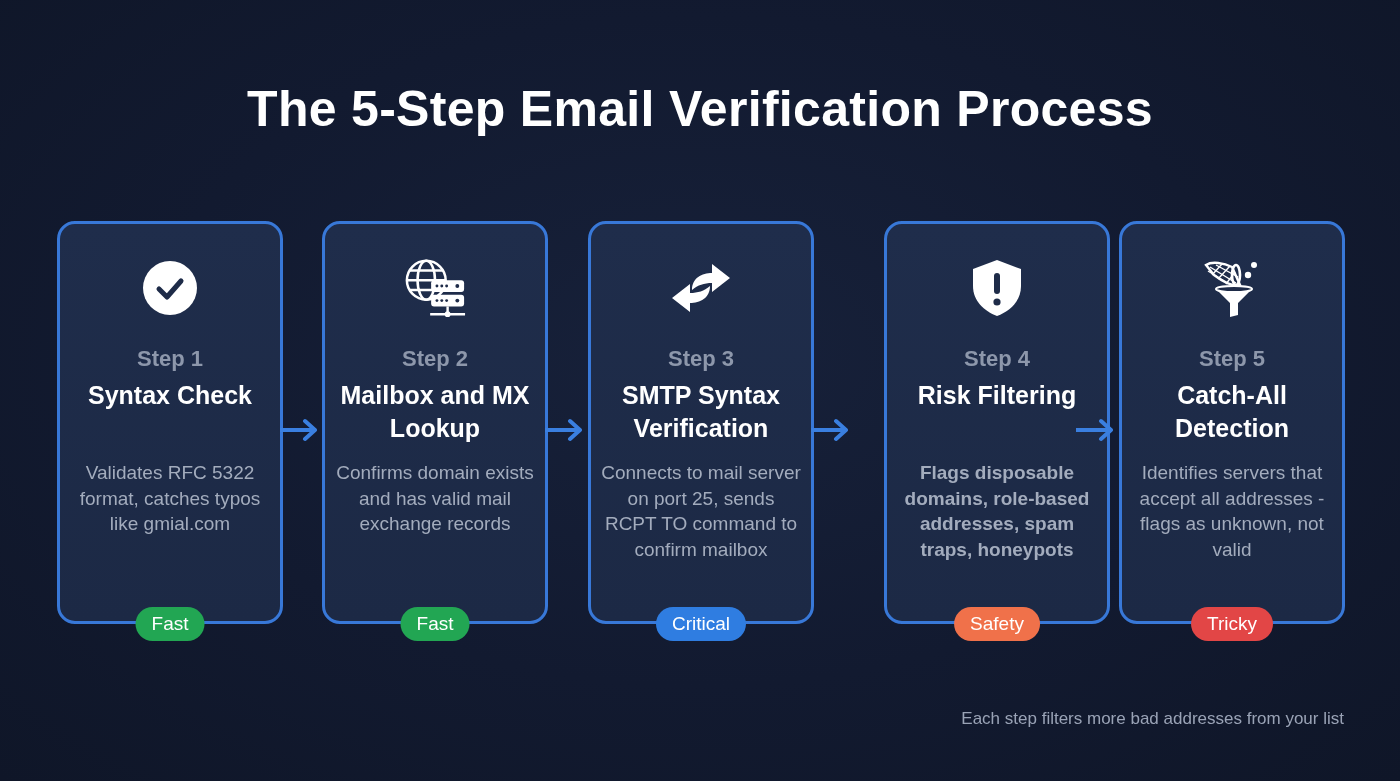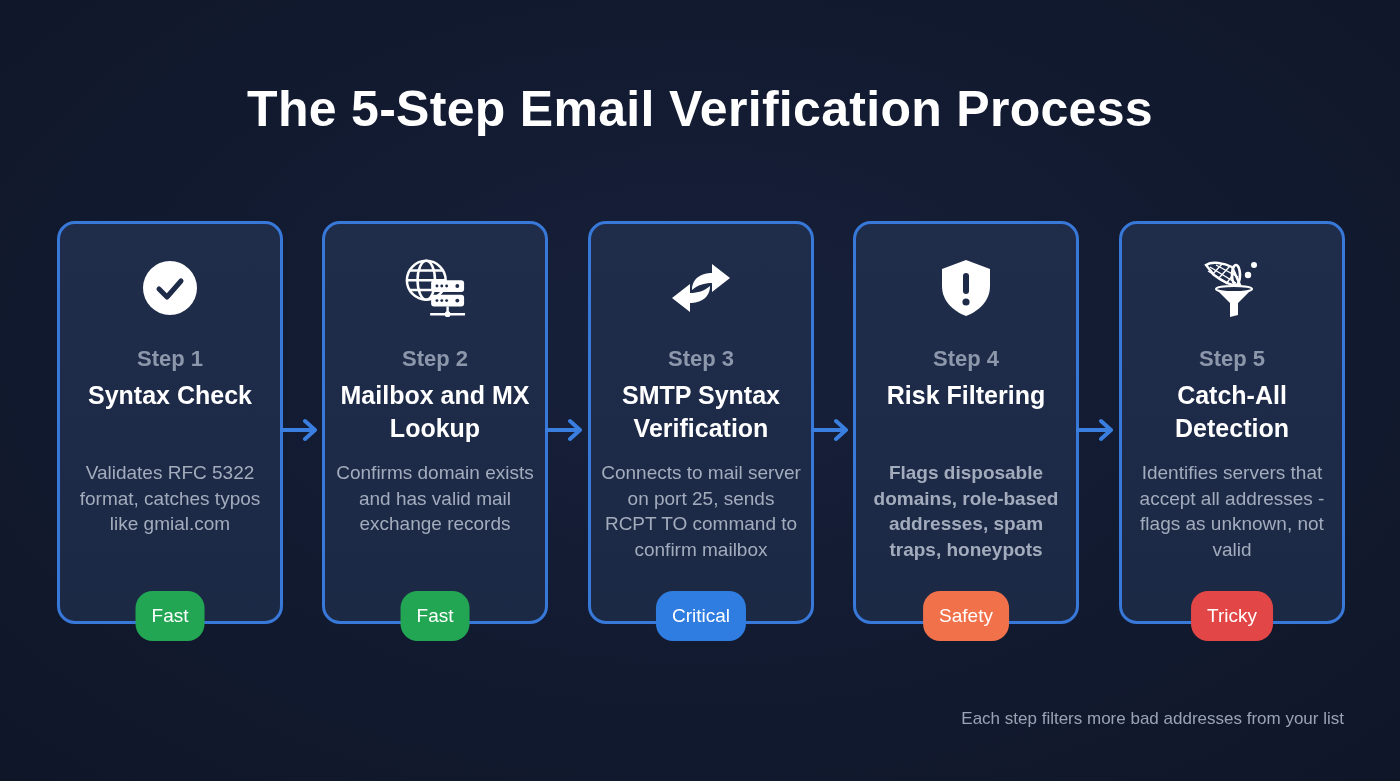--- a/index.html
+++ b/index.html
@@ -31,21 +31,21 @@
   .step-title {
     position: absolute; left: 8px; right: 8px; top: 155px; text-align: center;
     font-size: 25px; font-weight: 700; color: #ffffff; line-height: 33px;
   }
   .step-desc {
     position: absolute; left: 10px; right: 10px; top: 236px; text-align: center;
     font-size: 19px; color: #a3acbd; line-height: 25.5px;
   }
   .badge {
     position: absolute; left: 50%; bottom: -20px; transform: translateX(-50%);
-    height: 34px; padding: 8px 16px; border-radius: 17px;
+    height: 34px; padding: 0 16px; border-radius: 17px;
     display: flex; align-items: center; justify-content: center;
     font-size: 19px; color: #fff; white-space: nowrap;
   }
   .arrow {
     position: absolute; top: 418px; width: 40px; height: 24px;
   }
   .footer {
     position: absolute; right: 56px; top: 709px;
     font-size: 17px; color: #9aa3b6;
   }
@@ -116,21 +116,21 @@
   <div class="step-label">Step 3</div>
   <div class="step-title">SMTP Syntax Verification</div>
   <div class="step-desc">Connects to mail server on port 25, sends RCPT TO command to confirm mailbox</div>
   <div class="badge" style="background:#2f7de1;">Critical</div>
 </div>
 
 <svg class="arrow" style="left:811px;" viewBox="0 0 40 24">
   <path d="M0 12 H35 M25 3 L35 12 L25 21" fill="none" stroke="#3a7fe0" stroke-width="4" stroke-linecap="round" stroke-linejoin="round"></path>
 </svg>
 
-<div class="card" style="left:853px;">
+<div class="card" style="left:884px;">
   <div class="icon">
     <svg width="54" height="60" viewBox="0 0 54 60">
       <path d="M27 2 L51 11 V28 C51 43 40 53 27 58 C14 53 3 43 3 28 V11 Z" fill="#ffffff"></path>
       <rect x="24" y="15" width="6" height="21" rx="3" fill="#1e2b48"></rect>
       <circle cx="27" cy="44" r="3.6" fill="#1e2b48"></circle>
     </svg>
   </div>
   <div class="step-label">Step 4</div>
   <div class="step-title">Risk Filtering</div>
   <div class="step-desc" style="top:236px;font-weight:bold;">Flags disposable domains, role-based addresses, spam traps, honeypots</div>

